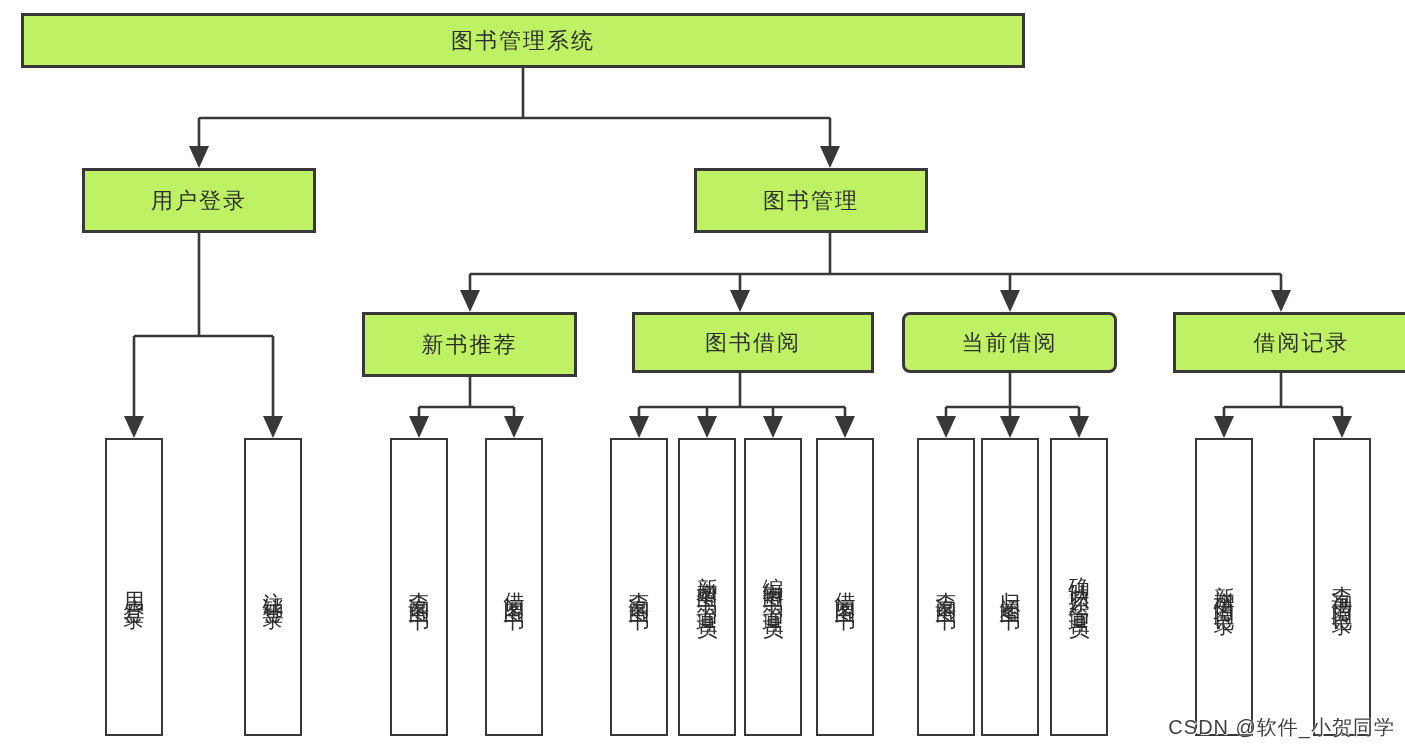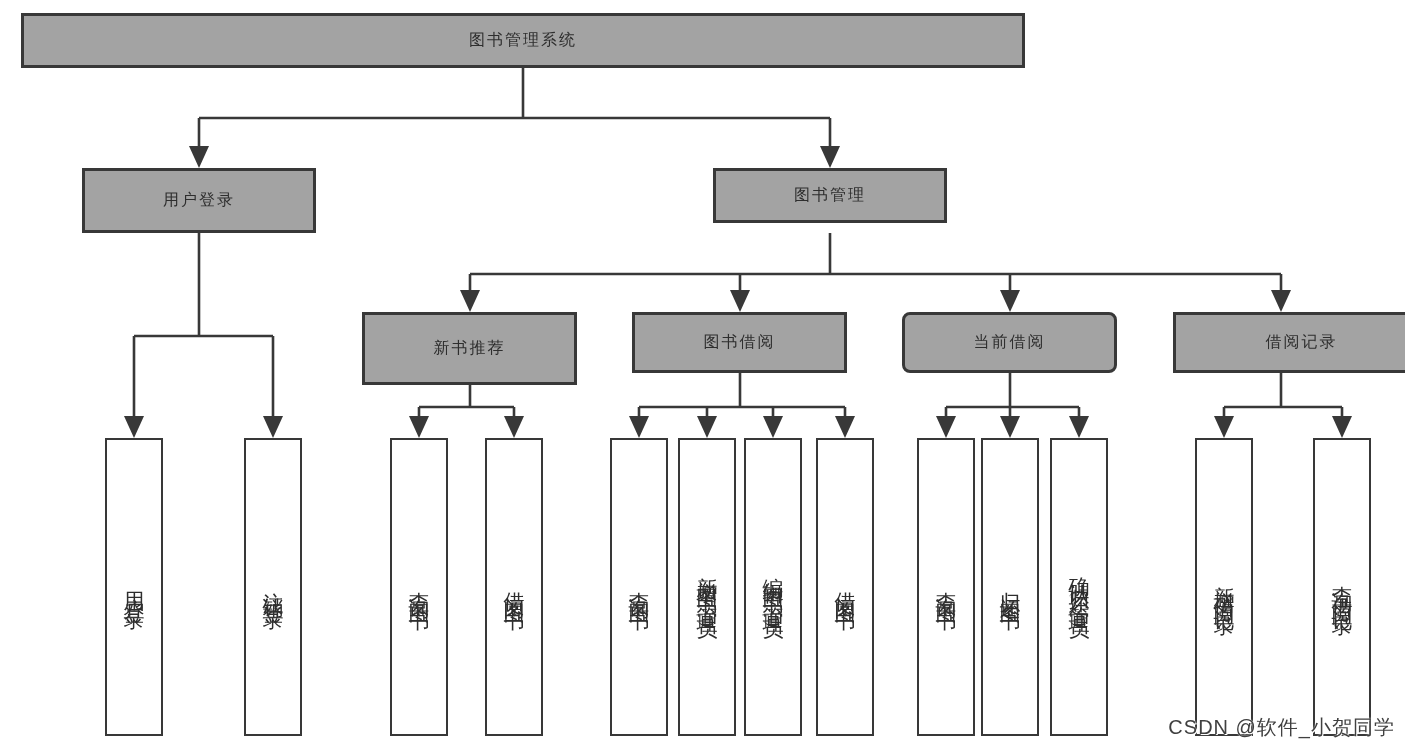--- a/index.html
+++ b/index.html
@@ -8,25 +8,25 @@
     width:1405px;height:747px;
     background:#ffffff;
     overflow:hidden;
     font-family:"Liberation Sans","DejaVu Sans",sans-serif;
     color:#2f2f2f;
   }
   .canvas svg{position:absolute;left:0;top:0;z-index:1;}
   .node{
     position:absolute;
     box-sizing:border-box;
-    background:#a3a3a3;
+    background:#bef264;
     border:3px solid #383838;
     display:flex;align-items:center;justify-content:center;
     z-index:2;
-    font-size:16px;
+    font-size:22px;
     letter-spacing:2px;
     color:#2e2e2e;
     font-family:Liberation Mono, monospace;
   }
   .leaf{
     position:absolute;
     box-sizing:border-box;
     background:#ffffff;
     border:2.5px solid #383838;
     width:58px;top:438px;height:298px;
@@ -108,24 +108,24 @@
       <polygon points="1069,416 1089,416 1079,438" fill="#383838"></polygon>
       <line x1="1224" y1="407" x2="1224" y2="420" stroke="#383838" stroke-width="2.6"></line>
       <polygon points="1214,416 1234,416 1224,438" fill="#383838"></polygon>
       <line x1="1342" y1="407" x2="1342" y2="420" stroke="#383838" stroke-width="2.6"></line>
       <polygon points="1332,416 1352,416 1342,438" fill="#383838"></polygon>
     </svg>
 
   <div class="node" style="left:21px;top:13px;width:1004px;height:55px;">图书管理系统</div>
 
   <div class="node" style="left:82px;top:168px;width:234px;height:65px;">用户登录</div>
-  <div class="node" style="left:713px;top:168px;width:234px;height:55px;">图书管理</div>
+  <div class="node" style="left:694px;top:168px;width:234px;height:65px;">图书管理</div>
 
-  <div class="node" style="left:362px;top:312px;width:215px;height:73px;">新书推荐</div>
-  <div class="node" style="left:632px;top:312px;width:215px;height:61px;">图书借阅</div>
+  <div class="node" style="left:362px;top:312px;width:215px;height:65px;">新书推荐</div>
+  <div class="node" style="left:632px;top:312px;width:242px;height:61px;">图书借阅</div>
   <div class="node" style="left:902px;top:312px;width:215px;height:61px;border-radius:8px;">当前借阅</div>
   <div class="node" style="left:1173px;top:312px;width:257px;height:61px;">借阅记录</div>
 
   <div class="leaf" style="left:105px;">
     <span>用户登录</span>
   </div>
   <div class="leaf" style="left:244px;">
     <span>注销登录</span>
   </div>
 

